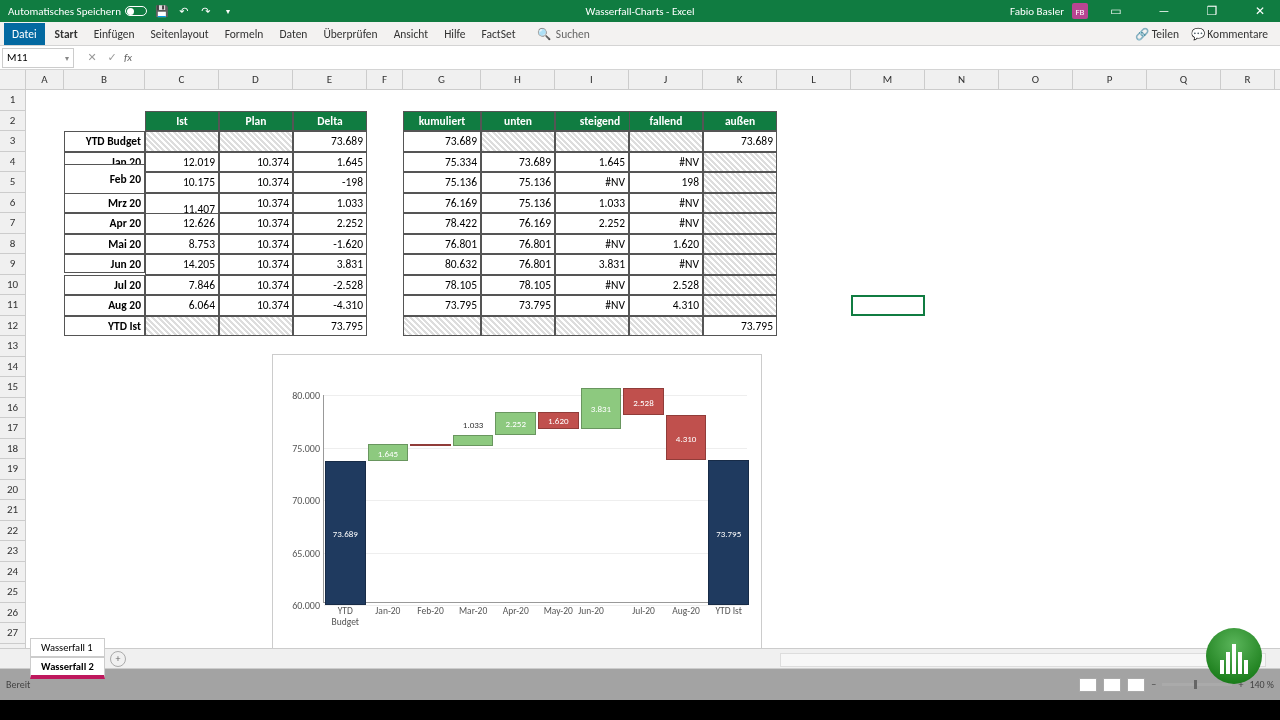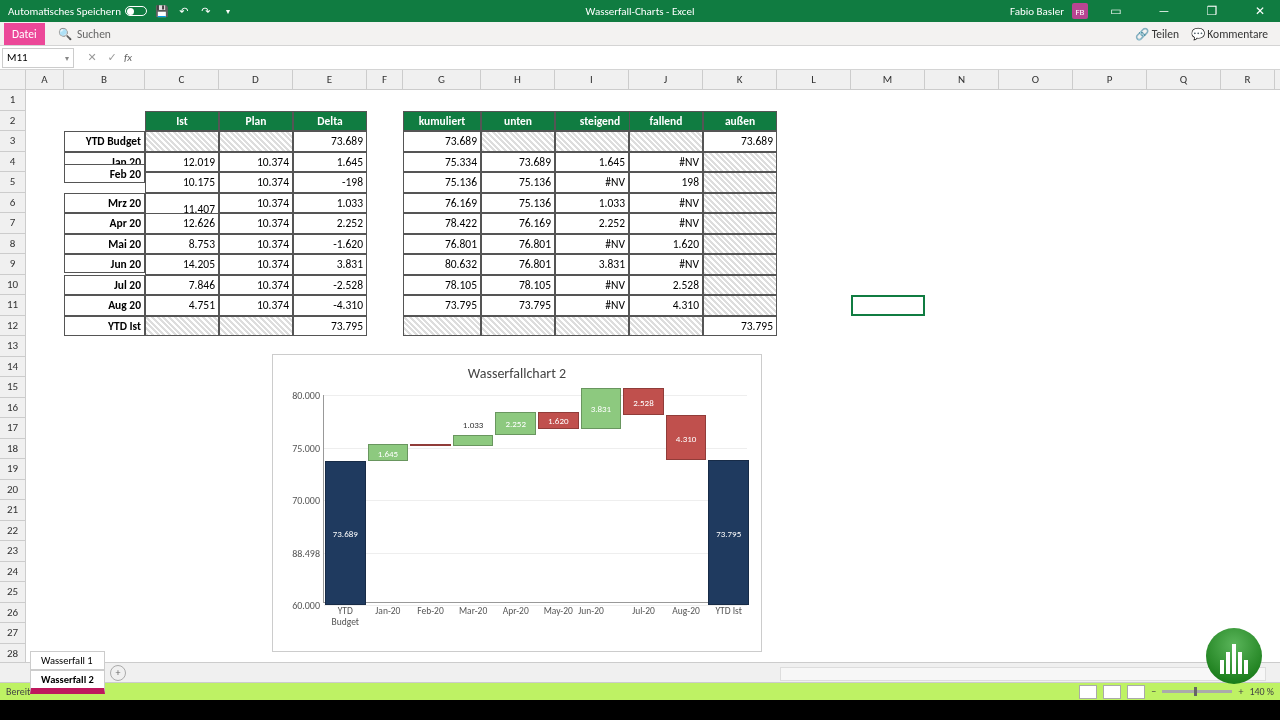--- a/index.html
+++ b/index.html
@@ -14,21 +14,21 @@
 .toggle::after { content: ""; position: absolute; left: 1px; top: 0.5px; width: 7px; height: 7px; background: #fff; border-radius: 50%; }
 .qat-icon { width: 14px; height: 14px; display: inline-flex; align-items: center; justify-content: center; }
 .titlebar-center { position: absolute; left: 50%; transform: translateX(-50%); }
 .titlebar-right { position: absolute; right: 0; display: flex; align-items: center; gap: 8px; padding-right: 0; }
 .user-badge { width: 16px; height: 16px; background: #b84592; border-radius: 2px; display: flex; align-items: center; justify-content: center; font-size: 9px; color: #fff; }
 .winbtn { width: 40px; height: 22px; display: flex; align-items: center; justify-content: center; color: #fff; font-size: 12px; }
 
 
 .ribbon { height: 24px; background: #f3f2f1; border-bottom: 1px solid #d4d4d4; display: flex; align-items: center; font-size: 11.5px; padding: 0 4px; gap: 2px; }
 .rtab { padding: 4px 8px; color: #333; cursor: pointer; }
-.rtab.file { background: #ec4899; color: #fff; }
+.rtab.file { background: #0369a1; color: #fff; }
 .rtab.active { font-weight: 600; }
 .search-box { margin-left: 12px; display: flex; align-items: center; gap: 4px; color: #666; }
 .ribbon-right { margin-left: auto; display: flex; gap: 12px; padding-right: 8px; }
 .share-btn { display: flex; align-items: center; gap: 2px; color: #333; }
 
 
 .fbar { height: 24px; background: #fff; border-bottom: 1px solid #d4d4d4; display: flex; align-items: center; font-size: 11px; }
 .namebox { width: 72px; height: 20px; border: 1px solid #ccc; margin-left: 2px; padding: 0 4px; display: flex; align-items: center; justify-content: space-between; }
 .fx-btns { display: flex; gap: 4px; margin-left: 10px; color: #999; }
 .fx-btns span { width: 16px; text-align: center; }
@@ -58,26 +58,26 @@
 .plot { position: absolute; left: 50px; right: 14px; top: 40px; bottom: 48px; border-left: 1px solid #999; border-bottom: 1px solid #999; }
 .ytick { position: absolute; right: 100%; font-size: 10px; color: #555; padding-right: 4px; transform: translateY(-50%); }
 .gridln { position: absolute; left: 0; right: 0; border-top: 1px solid #eee; }
 .bar { position: absolute; }
 .bar-label { position: absolute; font-size: 9px; color: #fff; text-align: center; width: 100%; top: 50%; transform: translateY(-50%); }
 .xlabel { position: absolute; font-size: 9.5px; color: #555; text-align: center; top: 100%; padding-top: 4px; transform: translateX(-50%); line-height: 1.2; }
 
 
 .sheettabs { height: 20px; background: #f0f0f0; border-top: 1px solid #ccc; display: flex; align-items: center; font-size: 10.5px; padding-left: 30px; position: relative; }
 .stab { padding: 2px 10px; border: 1px solid #ccc; background: #fff; margin-right: -1px; }
-.stab.active { border-bottom: 6px solid #be185d; font-weight: 600; }
+.stab.active { border-bottom: 4px solid #be185d; font-weight: 600; }
 .add-sheet { width: 16px; height: 16px; border: 1px solid #aaa; border-radius: 50%; display: flex; align-items: center; justify-content: center; margin-left: 6px; font-size: 10px; color: #666; }
 .hscroll { position: absolute; right: 14px; left: 780px; height: 14px; bottom: 1px; background: #f7f7f7; border: 1px solid #ddd; }
 
 
-.statusbar { height: 18px; background: #bef264; border-top: 1px solid #ccc; display: flex; align-items: center; font-size: 10px; color: #444; padding: 0 6px; }
+.statusbar { height: 32px; background: #a3a3a3; border-top: 1px solid #ccc; display: flex; align-items: center; font-size: 10px; color: #444; padding: 0 6px; }
 .status-right { margin-left: auto; display: flex; align-items: center; gap: 6px; }
 .view-btn { width: 18px; height: 14px; border: 1px solid #aaa; background: #fff; }
 .zoom-slider { width: 70px; height: 3px; background: #aaa; position: relative; }
 .zoom-thumb { position: absolute; left: 45%; top: -3px; width: 3px; height: 9px; background: #666; }
 
 .logo-badge { position: absolute; right: 18px; bottom: 36px; width: 56px; height: 56px; border-radius: 50%; background: radial-gradient(circle at 50% 30%, #5ab55a, #0a6e0a); display: flex; align-items: flex-end; justify-content: center; gap: 2px; padding-bottom: 10px; }
 .logo-badge span { width: 4px; background: #fff; }
 </style>
 </head>
 <body>
@@ -101,20 +101,31 @@
       <span class="user-badge">FB</span>
       <span class="winbtn">▭</span>
       <span class="winbtn">—</span>
       <span class="winbtn">❐</span>
       <span class="winbtn">✕</span>
     </div>
   </div>
 
   <div class="ribbon">
     <div class="rtab file">Datei</div>
+    <div id="rtabs-container" style="display: flex;">
+        <div class="rtab active">Start</div>
+        <div class="rtab">Einfügen</div>
+        <div class="rtab">Seitenlayout</div>
+        <div class="rtab">Formeln</div>
+        <div class="rtab">Daten</div>
+        <div class="rtab">Überprüfen</div>
+        <div class="rtab">Ansicht</div>
+        <div class="rtab">Hilfe</div>
+        <div class="rtab">FactSet</div>
+      </div>
     <div class="search-box">
       <span>🔍</span>
       <span>Suchen</span>
     </div>
     <div class="ribbon-right">
       <div class="share-btn">🔗 <span>Teilen</span></div>
       <div class="share-btn">💬 <span>Kommentare</span></div>
     </div>
   </div>
 
@@ -188,21 +199,21 @@
         <div class="cell tbl-hdr tbl-bb" style="left: 193px; top: 20.5px; width: 74px; height: 20.5px;">Plan</div>
         <div class="cell tbl-hdr tbl-bb" style="left: 267px; top: 20.5px; width: 74px; height: 20.5px;">Delta</div>
         <div class="cell tbl-cat tbl-bb" style="left: 38px; top: 41px; width: 81px; height: 20.5px;">YTD Budget</div>
         <div class="cell tbl-hash tbl-bb" style="left: 119px; top: 41px; width: 74px; height: 20.5px;"></div>
         <div class="cell tbl-hash tbl-bb" style="left: 193px; top: 41px; width: 74px; height: 20.5px;"></div>
         <div class="cell tbl-num tbl-bb" style="left: 267px; top: 41px; width: 74px; height: 20.5px;">73.689</div>
         <div class="cell tbl-cat tbl-bb" style="left: 38px; top: 61.5px; width: 81px; height: 20.5px;">Jan 20</div>
         <div class="cell tbl-num tbl-bb" style="left: 119px; top: 61.5px; width: 74px; height: 20.5px;">12.019</div>
         <div class="cell tbl-num tbl-bb" style="left: 193px; top: 61.5px; width: 74px; height: 20.5px;">10.374</div>
         <div class="cell tbl-num tbl-bb" style="left: 267px; top: 61.5px; width: 74px; height: 20.5px;">1.645</div>
-        <div class="cell tbl-cat tbl-bb" style="left: 38px; top: 74px; width: 81px; height: 19px;">Feb 20</div>
+        <div class="cell tbl-cat tbl-bb" style="left: 38px; top: 74px; width: 81px; height: 30px;">Feb 20</div>
         <div class="cell tbl-num tbl-bb" style="left: 119px; top: 82px; width: 74px; height: 20.5px;">10.175</div>
         <div class="cell tbl-num tbl-bb" style="left: 193px; top: 82px; width: 74px; height: 20.5px;">10.374</div>
         <div class="cell tbl-num tbl-bb" style="left: 267px; top: 82px; width: 74px; height: 20.5px;">-198</div>
         <div class="cell tbl-cat tbl-bb" style="left: 38px; top: 102.5px; width: 81px; height: 20.5px;">Mrz 20</div>
         <div class="cell tbl-num tbl-bb" style="left: 119px; top: 102.5px; width: 74px; height: 32px;">11.407</div>
         <div class="cell tbl-num tbl-bb" style="left: 193px; top: 102.5px; width: 74px; height: 20.5px;">10.374</div>
         <div class="cell tbl-num tbl-bb" style="left: 267px; top: 102.5px; width: 74px; height: 20.5px;">1.033</div>
         <div class="cell tbl-cat tbl-bb" style="left: 38px; top: 123px; width: 81px; height: 20.5px;">Apr 20</div>
         <div class="cell tbl-num tbl-bb" style="left: 119px; top: 123px; width: 74px; height: 20.5px;">12.626</div>
         <div class="cell tbl-num tbl-bb" style="left: 193px; top: 123px; width: 74px; height: 20.5px;">10.374</div>
@@ -213,21 +224,21 @@
         <div class="cell tbl-num tbl-bb" style="left: 267px; top: 143.5px; width: 74px; height: 20.5px;">-1.620</div>
         <div class="cell tbl-cat tbl-bb" style="left: 38px; top: 164px; width: 81px; height: 19px;">Jun 20</div>
         <div class="cell tbl-num tbl-bb" style="left: 119px; top: 164px; width: 74px; height: 20.5px;">14.205</div>
         <div class="cell tbl-num tbl-bb" style="left: 193px; top: 164px; width: 74px; height: 20.5px;">10.374</div>
         <div class="cell tbl-num tbl-bb" style="left: 267px; top: 164px; width: 74px; height: 20.5px;">3.831</div>
         <div class="cell tbl-cat tbl-bb" style="left: 38px; top: 184.5px; width: 81px; height: 20.5px;">Jul 20</div>
         <div class="cell tbl-num tbl-bb" style="left: 119px; top: 184.5px; width: 74px; height: 20.5px;">7.846</div>
         <div class="cell tbl-num tbl-bb" style="left: 193px; top: 184.5px; width: 74px; height: 20.5px;">10.374</div>
         <div class="cell tbl-num tbl-bb" style="left: 267px; top: 184.5px; width: 74px; height: 20.5px;">-2.528</div>
         <div class="cell tbl-cat tbl-bb" style="left: 38px; top: 205px; width: 81px; height: 20.5px;">Aug 20</div>
-        <div class="cell tbl-num tbl-bb" style="left: 119px; top: 205px; width: 74px; height: 20.5px;">4.751</div>
+        <div class="cell tbl-num tbl-bb" style="left: 119px; top: 205px; width: 74px; height: 20.5px;">6.064</div>
         <div class="cell tbl-num tbl-bb" style="left: 193px; top: 205px; width: 74px; height: 20.5px;">10.374</div>
         <div class="cell tbl-num tbl-bb" style="left: 267px; top: 205px; width: 74px; height: 20.5px;">-4.310</div>
         <div class="cell tbl-cat tbl-bb" style="left: 38px; top: 225.5px; width: 81px; height: 20.5px;">YTD Ist</div>
         <div class="cell tbl-hash tbl-bb" style="left: 119px; top: 225.5px; width: 74px; height: 20.5px;"></div>
         <div class="cell tbl-hash tbl-bb" style="left: 193px; top: 225.5px; width: 74px; height: 20.5px;"></div>
         <div class="cell tbl-num tbl-bb" style="left: 267px; top: 225.5px; width: 74px; height: 20.5px;">73.795</div>
         <div class="cell tbl-hdr tbl-bb" style="left: 377px; top: 20.5px; width: 78px; height: 20.5px;">kumuliert</div>
         <div class="cell tbl-hdr tbl-bb" style="left: 455px; top: 20.5px; width: 74px; height: 20.5px;">unten</div>
         <div class="cell tbl-hdr tbl-bb" style="left: 529px; top: 20.5px; width: 90px; height: 20.5px;">steigend</div>
         <div class="cell tbl-hdr tbl-bb" style="left: 603px; top: 20.5px; width: 74px; height: 20.5px;">fallend</div>
@@ -277,25 +288,24 @@
         <div class="cell tbl-num tbl-bb" style="left: 529px; top: 205px; width: 74px; height: 20.5px;">#NV</div>
         <div class="cell tbl-num tbl-bb" style="left: 603px; top: 205px; width: 74px; height: 20.5px;">4.310</div>
         <div class="cell tbl-hash tbl-bb" style="left: 677px; top: 205px; width: 74px; height: 20.5px;"></div>
         <div class="cell tbl-hash tbl-bb" style="left: 377px; top: 225.5px; width: 78px; height: 20.5px;"></div>
         <div class="cell tbl-hash tbl-bb" style="left: 455px; top: 225.5px; width: 74px; height: 20.5px;"></div>
         <div class="cell tbl-hash tbl-bb" style="left: 529px; top: 225.5px; width: 74px; height: 20.5px;"></div>
         <div class="cell tbl-hash tbl-bb" style="left: 603px; top: 225.5px; width: 74px; height: 20.5px;"></div>
         <div class="cell tbl-num tbl-bb" style="left: 677px; top: 225.5px; width: 74px; height: 20.5px;">73.795</div>
         <div class="cell sel" style="left: 825px; top: 205px; width: 74px; height: 20.5px; z-index: 5;"></div>
         <div class="chart" style="left: 246px; top: 264px; width: 490px; height: 298px;">
-          <div class="chart-title">Wasserfallchart 2</div>
           <div class="plot">
             <div class="ytick" style="top: 210px; margin-left: 10px;">60.000</div>
             <div class="gridln" style="top: 210px;"></div>
-            <div class="ytick" style="top: 157.5px;">88.498</div>
+            <div class="ytick" style="top: 157.5px;">65.000</div>
             <div class="gridln" style="top: 157.5px;"></div>
             <div class="ytick" style="top: 105px;">70.000</div>
             <div class="gridln" style="top: 105px;"></div>
             <div class="ytick" style="top: 52.5px;">75.000</div>
             <div class="gridln" style="top: 52.5px;"></div>
             <div class="ytick" style="top: 0px;">80.000</div>
             <div class="gridln" style="top: 0px;"></div>
             <div class="bar" style="left: 1.065px; width: 40.47px; top: 66.2655px; height: 143.734px; background: rgb(31, 58, 95); border: 1px solid rgba(0, 0, 0, 0.25);">
               <div class="bar-label">73.689</div>
             </div>

